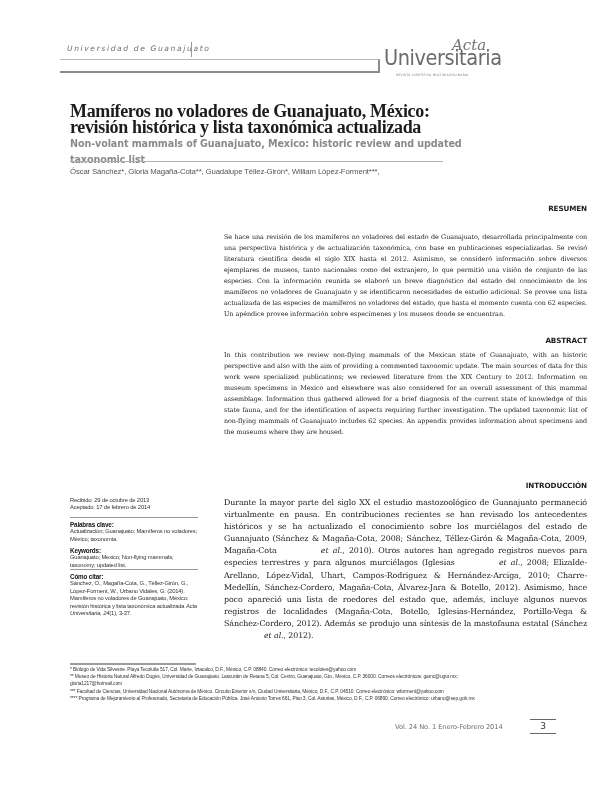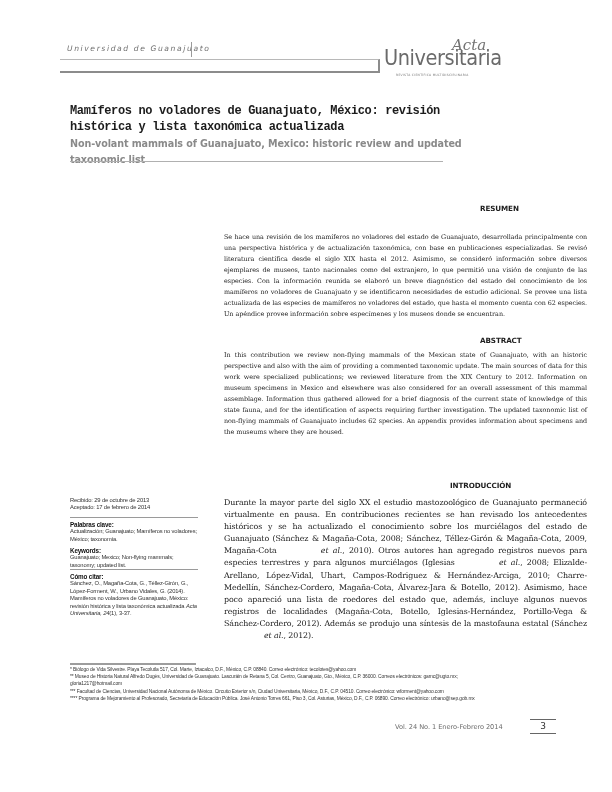--- a/index.html
+++ b/index.html
@@ -9,27 +9,27 @@
   
   .univ-label { left: 67px; top: 44px; font-family: "DejaVu Sans", sans-serif; font-size: 7.6px; font-style: italic; letter-spacing: 1.6px; color: #6f6f6f; white-space: nowrap; }
   .univ-divider { left: 191px; top: 42px; width: 1px; height: 15px; background: #9a9a9a; }
   .header-bar { left: 60px; top: 59px; width: 318px; height: 11px; border-top: 1px solid #b8b8b8; border-bottom: 2px solid #8c8c8c; border-right: 2px solid #8c8c8c; }
   .logo { left: 380px; top: 40px; width: 200px; height: 40px; }
   .logo-acta { position: absolute; left: 72px; top: -4px; font-family: "DejaVu Serif", serif; font-style: italic; font-size: 15px; color: #737373; }
   .logo-main { position: absolute; left: 4px; top: 5px; font-family: "DejaVu Sans", sans-serif; font-size: 22px; color: #6a6a6a; letter-spacing: -0.5px; transform: scaleX(0.88); transform-origin: left top; white-space: nowrap; }
   .logo-sub { position: absolute; left: 16px; top: 33px; font-family: "DejaVu Sans", sans-serif; font-size: 3px; color: #777; letter-spacing: 0.3px; white-space: nowrap; }
 
   
-  .title { left: 70px; top: 103px; width: 420px; font-family: Liberation Mono, monospace; font-weight: bold; font-size: 12px; line-height: 16px; color: #1c1c1c; letter-spacing: -0.35px; }
+  .title { left: 70px; top: 103px; width: 420px; font-family: Liberation Serif, serif; font-weight: bold; font-size: 18px; line-height: 16px; color: #1c1c1c; letter-spacing: -0.35px; }
   .subtitle { left: 70px; top: 136px; width: 420px; font-family: "DejaVu Sans", sans-serif; font-weight: bold; font-size: 9.6px; line-height: 16px; color: #8a8a8a; letter-spacing: -0.1px; }
   .title-rule { left: 70px; top: 161px; width: 373px; height: 1px; background: #b0b0b0; }
   .authors { left: 70px; top: 166px; width: 380px; font-family: "Liberation Sans", sans-serif; font-size: 7.8px; line-height: 11.5px; color: #555; letter-spacing: -0.15px; }
 
   
-  .sec-head { font-family: "DejaVu Sans", sans-serif; font-weight: bold; font-size: 7.2px; color: #1e1e1e; letter-spacing: -0.1px; text-align: left; }
+  .sec-head { font-family: "DejaVu Sans", sans-serif; font-weight: bold; font-size: 7.2px; color: #1e1e1e; letter-spacing: -0.1px; text-align: right; }
   .resumen-head { left: 480px; top: 204px; width: 107px; }
   .abstract-head { left: 480px; top: 336px; width: 107px; }
   .intro-head { left: 450px; top: 481px; width: 137px; }
 
   
   .abs-para { font-family: "DejaVu Serif", serif; font-size: 6.4px; line-height: 11px; color: #222; text-align: justify; letter-spacing: -0.05px; }
   .resumen-text { left: 224px; top: 218px; width: 363px; margin-top: 14px; }
   .abstract-text { left: 224px; top: 350px; width: 363px; }
   .intro-text { left: 224px; top: 497px; width: 363px; font-family: "DejaVu Serif", serif; font-size: 7.9px; line-height: 12.1px; color: #1a1a1a; text-align: justify; letter-spacing: -0.1px; }
   .intro-text em { font-style: italic; margin-left: 40px; }
@@ -64,20 +64,21 @@
 <div class="abs logo">
   <span class="logo-acta">Acta</span>
   <span class="logo-main">Universitaria</span>
   <span class="logo-sub">REVISTA CIENTÍFICA MULTIDISCIPLINARIA</span>
 </div>
 
 <div class="abs title">Mamíferos no voladores de Guanajuato, México: revisión histórica y lista taxonómica actualizada</div>
 <div class="abs subtitle">Non-volant mammals of Guanajuato, Mexico: historic review and updated taxonomic list</div>
 <div class="abs title-rule"></div>
 <div class="abs authors">
+  <div>Óscar Sánchez*, Gloria Magaña-Cota**, Guadalupe Téllez-Girón*, William López-Forment***,</div>
 </div>
 
 <div class="abs sec-head resumen-head">RESUMEN</div>
 <div class="abs abs-para resumen-text">Se hace una revisión de los mamíferos no voladores del estado de Guanajuato, desarrollada principalmente con una perspectiva histórica y de actualización taxonómica, con base en publicaciones especializadas. Se revisó literatura científica desde el siglo XIX hasta el 2012. Asimismo, se consideró información sobre diversos ejemplares de museos, tanto nacionales como del extranjero, lo que permitió una visión de conjunto de las especies. Con la información reunida se elaboró un breve diagnóstico del estado del conocimiento de los mamíferos no voladores de Guanajuato y se identificaron necesidades de estudio adicional. Se provee una lista actualizada de las especies de mamíferos no voladores del estado, que hasta el momento cuenta con 62 especies. Un apéndice provee información sobre especímenes y los museos donde se encuentran.</div>
 
 <div class="abs sec-head abstract-head">ABSTRACT</div>
 <div class="abs abs-para abstract-text">In this contribution we review non-flying mammals of the Mexican state of Guanajuato, with an historic perspective and also with the aim of providing a commented taxonomic update. The main sources of data for this work were specialized publications; we reviewed literature from the XIX Century to 2012. Information on museum specimens in Mexico and elsewhere was also considered for an overall assessment of this mammal assemblage. Information thus gathered allowed for a brief diagnosis of the current state of knowledge of this state fauna, and for the identification of aspects requiring further investigation. The updated taxonomic list of non-flying mammals of Guanajuato includes 62 species. An appendix provides information about specimens and the museums where they are housed.</div>
 
 <div class="abs sec-head intro-head">INTRODUCCIÓN</div>
 <div class="abs intro-text"><span>Durante la mayor parte del siglo XX el estudio mastozoológico de Guanajuato permaneció virtualmente en pausa. En contribuciones recientes se han revisado los antecedentes históricos y se ha actualizado el conocimiento sobre los murciélagos del estado de Guanajuato (Sánchez &amp; Magaña-Cota, 2008; Sánchez, Téllez-Girón &amp; Magaña-Cota, 2009, Magaña-Cota </span><em>et al.</em><span>, 2010). Otros autores han agregado registros nuevos para especies terrestres y para algunos murciélagos (Iglesias </span><em>et al.</em><span>, 2008; Elizalde-Arellano, López-Vidal, Uhart, Campos-Rodriguez &amp; Hernández-Arciga, 2010; Charre-Medellín, Sánchez-Cordero, Magaña-Cota, Álvarez-Jara &amp; Botello, 2012). Asimismo, hace poco apareció una lista de roedores del estado que, además, incluye algunos nuevos registros de localidades (Magaña-Cota, Botello, Iglesias-Hernández, Portillo-Vega &amp; Sánchez-Cordero, 2012). Además se produjo una síntesis de la mastofauna estatal (Sánchez </span><em>et al.</em><span>, 2012).</span></div>

